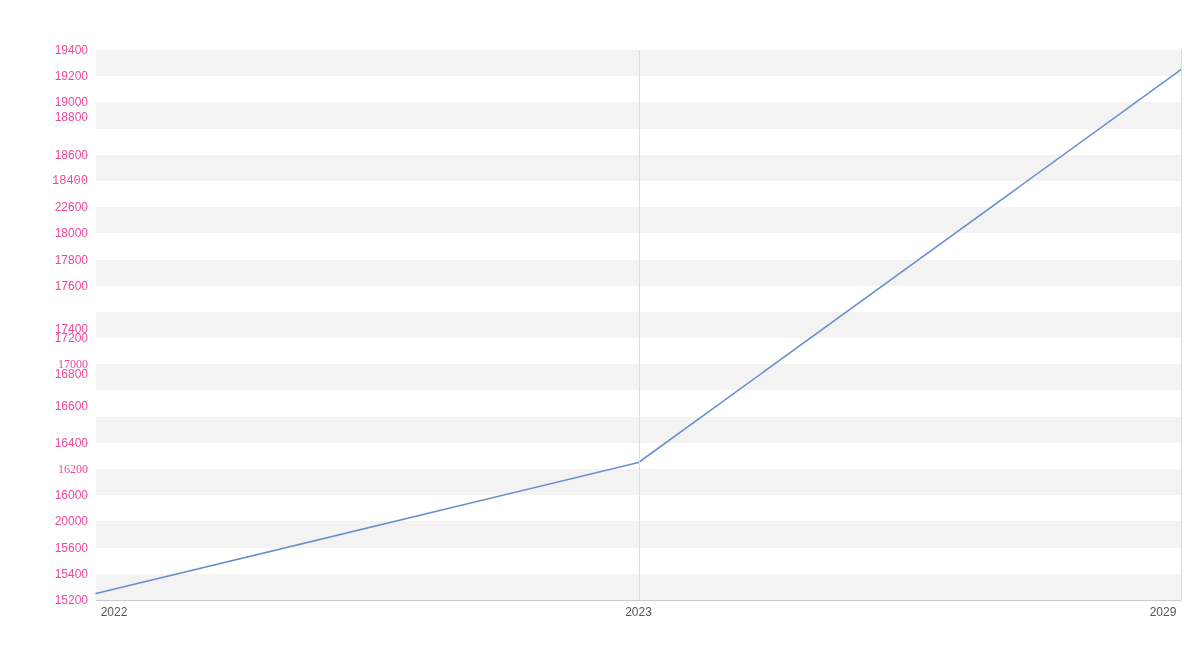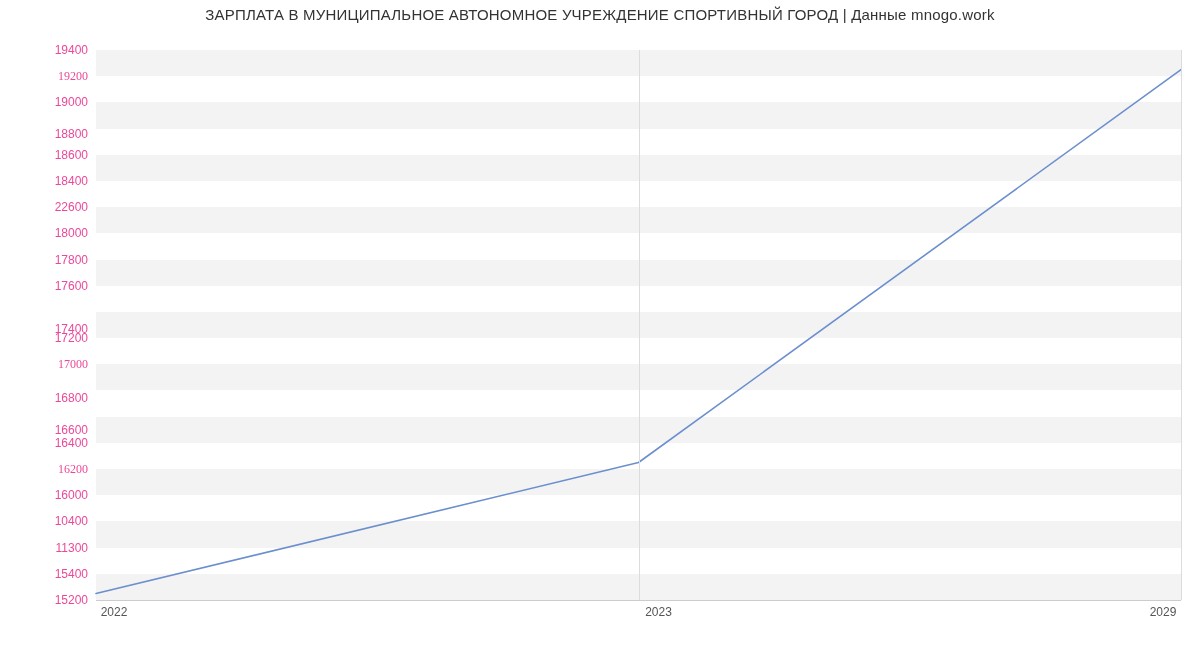--- a/index.html
+++ b/index.html
@@ -77,57 +77,56 @@
     stroke: #6b8fce;
     stroke-width: 1.6;
     stroke-linejoin: round;
     stroke-linecap: round;
   }
 </style>
 </head>
 <body>
 
 <div class="chart-wrap">
-  <div class="title">ЗАРПЛАТА В МУНИЦИПАЛЬНОЕ АВТОНОМНОЕ УЧРЕЖДЕНИЕ СПОРТИВНЫЙ ГОРОД | Данные mnogo.work</div>
   <div class="plot" id="plot">
       <div class="band" style="top: 0px; height: 26.1905px;"></div>
       <div class="band" style="top: 52.381px; height: 26.1905px;"></div>
       <div class="band" style="top: 104.762px; height: 26.1905px;"></div>
       <div class="band" style="top: 157.143px; height: 26.1905px;"></div>
       <div class="band" style="top: 209.524px; height: 26.1905px;"></div>
       <div class="band" style="top: 261.905px; height: 26.1905px;"></div>
       <div class="band" style="top: 314.286px; height: 26.1905px;"></div>
       <div class="band" style="top: 366.667px; height: 26.1905px;"></div>
       <div class="band" style="top: 419.048px; height: 26.1905px;"></div>
       <div class="band" style="top: 471.429px; height: 26.1905px;"></div>
       <div class="band" style="top: 523.81px; height: 26.1905px;"></div>
     <svg class="line" id="line-svg" viewBox="0 0 1085 550" preserveAspectRatio="none">
         <path id="line-path" d="M0 543.452380952381 L542.5 412.5 L1085 19.64285714285711" stroke="#6b8fce"></path>
       </svg>
   </div>
 <div class="ytick" style="top: 600px;">15200</div>
     <div class="ytick" style="top: 573.81px;">15400</div>
-    <div class="ytick" style="top: 547.619px;">11300</div>
-    <div class="ytick" style="top: 521.429px;">10400</div>
+    <div class="ytick" style="top: 547.619px;">15600</div>
+    <div class="ytick" style="top: 521.429px;">20000</div>
     <div class="ytick" style="top: 495.238px;">16000</div>
     <div class="ytick" style="top: 469.048px; font-family: Liberation Serif, serif;">16200</div>
     <div class="ytick" style="top: 442.857px;">16400</div>
-    <div class="ytick" style="top: 430px;">16600</div>
-    <div class="ytick" style="top: 398px;">16800</div>
+    <div class="ytick" style="top: 406px;">16600</div>
+    <div class="ytick" style="top: 374px;">16800</div>
     <div class="ytick" style="top: 364.286px; font-family: Liberation Serif, serif;">17000</div>
     <div class="ytick" style="top: 338.095px;">17200</div>
     <div class="ytick" style="top: 329px;">17400</div>
     <div class="ytick" style="top: 285.714px;">17600</div>
     <div class="ytick" style="top: 259.524px;">17800</div>
     <div class="ytick" style="top: 233.333px;">18000</div>
     <div class="ytick" style="top: 207.143px;">22600</div>
-    <div class="ytick" style="top: 180.952px;">18400</div>
+    <div class="ytick" style="top: 180.952px; font-family: Liberation Mono, monospace;">18400</div>
     <div class="ytick" style="top: 154.762px;">18600</div>
-    <div class="ytick" style="top: 134px;">18800</div>
+    <div class="ytick" style="top: 117px;">18800</div>
     <div class="ytick" style="top: 102.381px;">19000</div>
-    <div class="ytick" style="top: 76.1905px; font-family: Liberation Serif, serif;">19200</div>
+    <div class="ytick" style="top: 76.1905px;">19200</div>
     <div class="ytick" style="top: 50px;">19400</div>
     <div class="xtick-label" style="left: 114px;">2022</div>
     <div class="xtick-line" style="left: 638.5px;"></div>
-    <div class="xtick-label" style="left: 638.5px; margin-left: 20px;">2023</div>
+    <div class="xtick-label" style="left: 638.5px;">2023</div>
     <div class="xtick-line" style="left: 1181px;"></div>
     <div class="xtick-label" style="left: 1163px;">2029</div>
   </div>
 
 </body></html>

